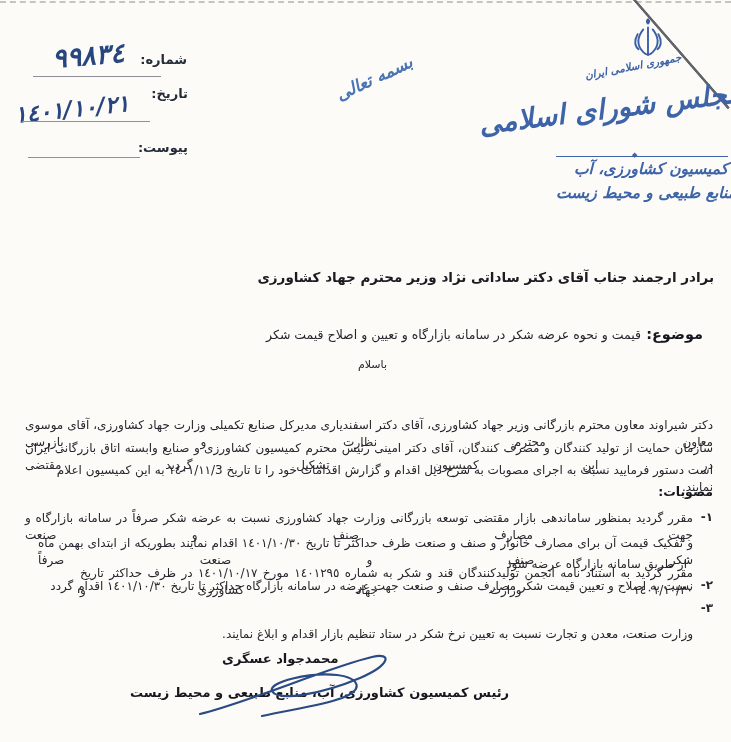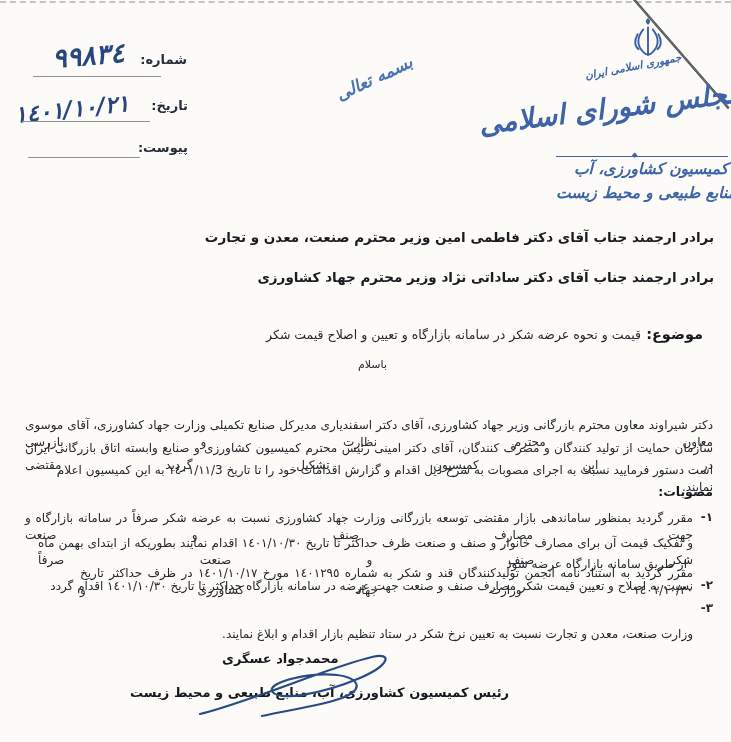--- a/index.html
+++ b/index.html
@@ -47,21 +47,21 @@
 
 <div class="page">
 
   <div class="abs top-edge"></div>
   <div class="abs diag-line"></div>
 
   <div class="abs ref-label" style="right:544px;top:52px;">شماره:</div>
   <div class="abs hand" style="left:52px;top:40px;font-size:27px;transform:rotate(-5deg);">٩٩٨٣٤</div>
   <div class="abs ref-line" style="left:33px;top:76px;width:128px;"></div>
 
-  <div class="abs ref-label" style="right:543px;top:98px;text-align:right;">تاریخ:</div>
+  <div class="abs ref-label" style="right:543px;top:86px;text-align:right;">تاریخ:</div>
   <div class="abs hand" style="left:14px;top:96px;font-size:23px;transform:rotate(-6deg);">١٤٠١/١٠/٢١</div>
   <div class="abs ref-line" style="left:22px;top:121px;width:128px;"></div>
 
   <div class="abs ref-label" style="right:543px;top:140px;">پیوست:</div>
   <div class="abs ref-line" style="left:28px;top:157px;width:112px;"></div>
 
   <div class="abs basmala" style="left:333px;top:68px;">بسمه تعالی</div>
 
   <span class="abs" style="left:631px;top:14px;">
     <svg width="34" height="46" viewBox="0 0 36 46" fill="none" stroke="#3b5fa5" stroke-width="2" stroke-linecap="round">
@@ -73,21 +73,20 @@
       <path d="M29 20 c4 7 3 13 -1 16"></path>
     </svg>
   </span>
   <div class="abs blue country" style="left:584px;top:60px;">جمهوری اسلامی ایران</div>
   <div class="abs blue assembly" style="left:478px;top:92px;">مجلس شورای اسلامی</div>
   <div class="abs lh-divider" style="left:556px;top:156px;"></div>
   <div class="abs lh-orn" style="left:632px;top:152px;">◆</div>
   <div class="abs blue commission" style="left:574px;top:160px;">کمیسیون کشاورزی، آب</div>
   <div class="abs blue commission" style="left:556px;top:184px;">منابع طبیعی و محیط زیست</div>
 
-  <div class="abs recipient" style="right:17px;top:229px;">برادر ارجمند جناب آقای دکتر فاطمی امین وزیر محترم صنعت، معدن و تجارت</div>
   <div class="abs recipient" style="right:17px;top:269px;">برادر ارجمند جناب آقای دکتر ساداتی نژاد وزیر محترم جهاد کشاورزی</div>
 
   <div class="abs" style="right:28px;top:324px;white-space:nowrap;">
     <span class="subject-label">موضوع:</span>
     <span class="subject-text">قیمت و نحوه عرضه شکر در سامانه بازارگاه و تعیین و اصلاح قیمت شکر</span>
   </div>
   <div class="abs salutation" style="left:358px;top:358px;">باسلام</div>
 
   <div class="abs bodyline" style="left:25px;right:18px;top:417px;">دکتر شیراوند معاون محترم بازرگانی وزیر جهاد کشاورزی، آقای دکتر اسفندیاری مدیرکل صنایع تکمیلی وزارت جهاد کشاورزی، آقای موسوی معاون محترم نظارت و بازرسی</div>
   <div class="abs bodyline" style="left:25px;right:18px;top:440px;">سازمان حمایت از تولید کنندگان و مصرف کنندگان، آقای دکتر امینی رئیس محترم کمیسیون کشاورزی و صنایع وابسته اتاق بازرگانی ایران در این کمیسیون تشکیل گردید مقتضی</div>

